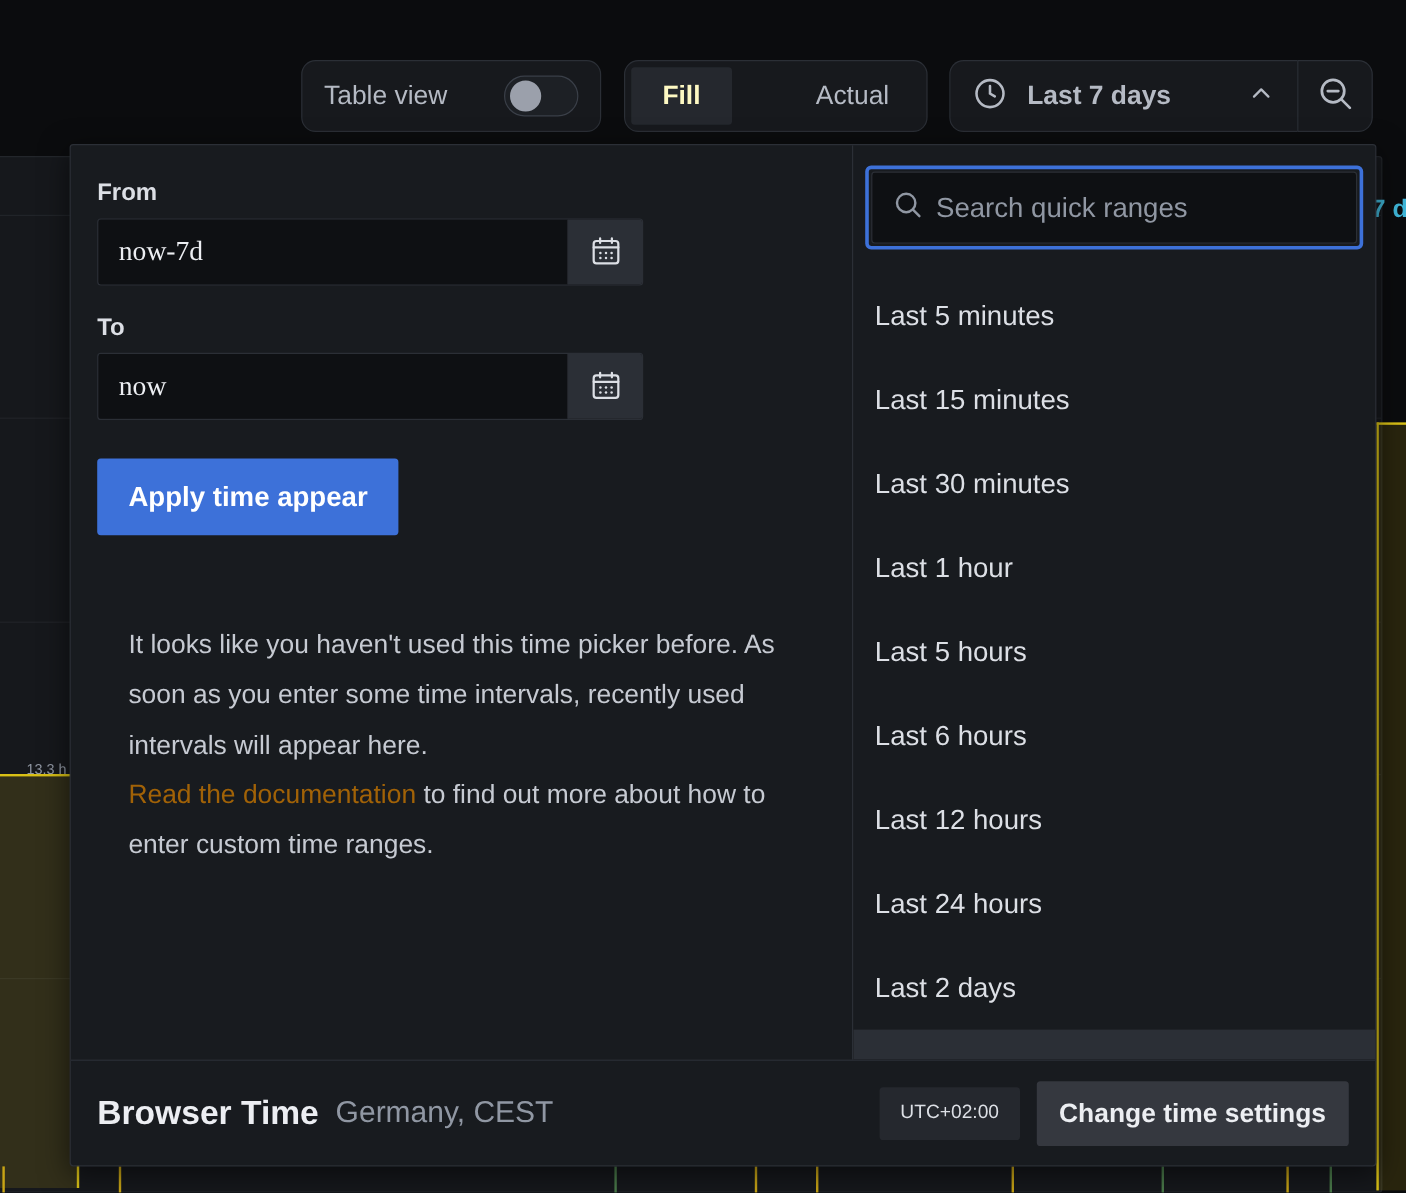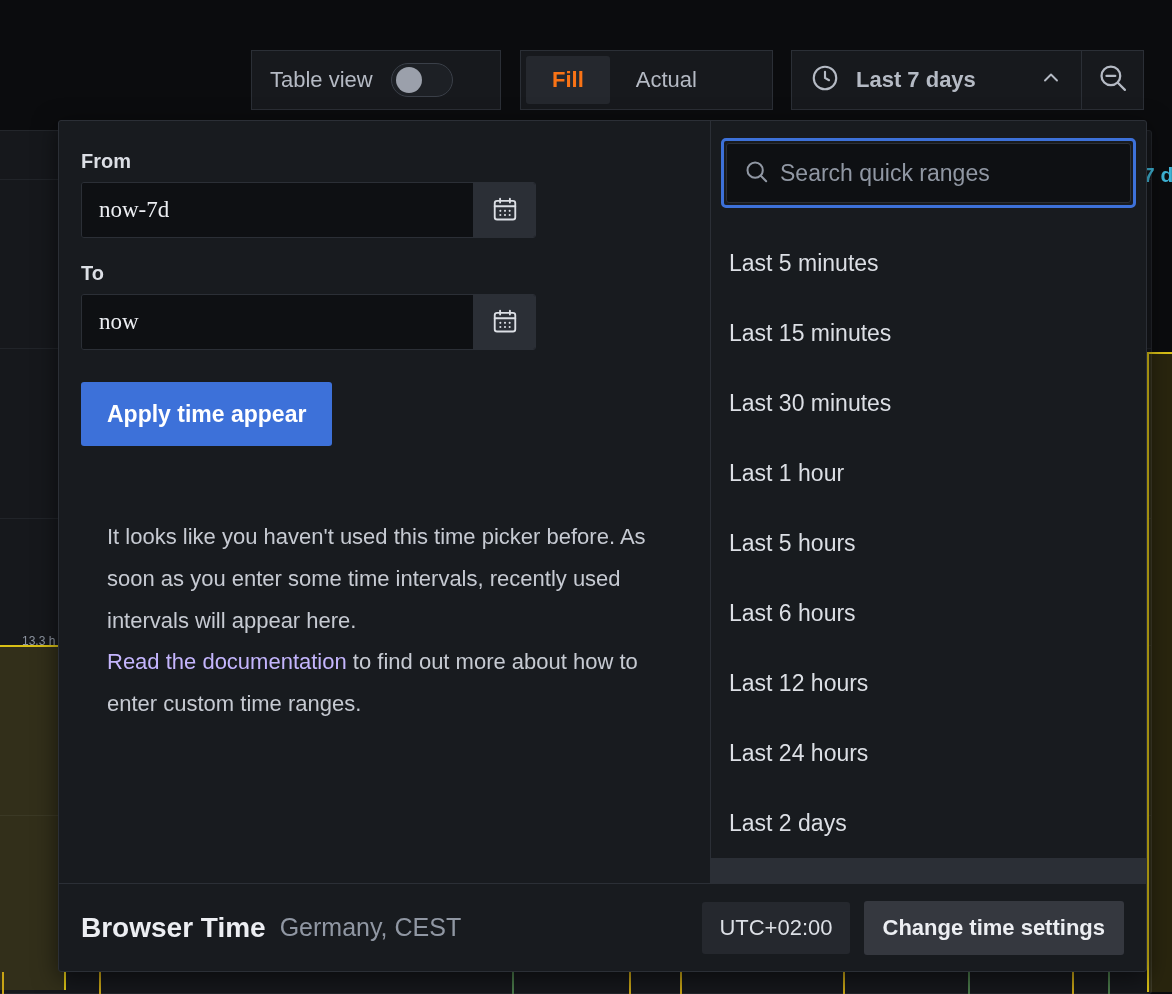--- a/index.html
+++ b/index.html
@@ -86,23 +86,24 @@
     width: 1172px; height: 122px;
     z-index: 5;
   }
 
   .tb-group {
     position: absolute;
     top: 50px;
     height: 60px;
     background: #17191d;
     border: 1px solid #2b2f36;
-    border-radius: 0;
+    border-radius: 12px;
     display: flex;
     align-items: center;
+    justify-content: space-between;
   }
 
   
   .tb-tableview { left: 251px; width: 250px; padding: 0 18px; gap: 18px; }
   .tv-label { color: #b5bac4; font-size: 22px; white-space: nowrap; }
   .tv-switch {
     width: 62px; height: 34px;
     border-radius: 17px;
     background: #1d2025;
     border: 1px solid #3a3f48;
@@ -126,21 +127,21 @@
     background: transparent;
     color: #b5bac4;
     font-size: 22px;
     font-family: inherit;
     padding: 0 26px;
     cursor: pointer;
     white-space: nowrap;
   }
   .fa-btn.active {
     background: #25282e;
-    color: #f97316;
+    color: #fef9c3;
     font-weight: 700;
   }
 
   
   .tb-timepicker {
     left: 791px; width: 290px;
     gap: 16px; padding: 0 18px;
     border-top-right-radius: 0;
     border-bottom-right-radius: 0;
     border-right: none;
@@ -238,21 +239,21 @@
   }
 
   .help-block {
     margin-top: 70px;
     padding-left: 26px;
     width: 580px;
     color: #c6cad2;
     font-size: 22px;
     line-height: 1.9;
   }
-  .help-link { color: #c4b5fd; text-decoration: none; cursor: pointer; }
+  .help-link { color: #a16207; text-decoration: none; cursor: pointer; }
 
   
   .pop-right {
     flex: 1;
     border-left: 1px solid #2b2f36;
     display: flex;
     flex-direction: column;
     min-width: 0;
     overflow: hidden;
   }
@@ -307,21 +308,21 @@
     align-items: center;
     padding: 0 22px;
     gap: 14px;
   }
   .ft-title { color: #eceef2; font-size: 28px; font-weight: 700; white-space: nowrap; }
   .ft-sub { color: #9097a3; font-size: 25px; white-space: nowrap; }
   .ft-spacer { flex: 1; }
   .ft-utc {
     background: #25282e;
     color: #dcdfe5;
-    font-size: 22px;
+    font-size: 16px;
     padding: 13px 17px;
     border-radius: 3px;
     border: none;
     font-family: inherit;
     white-space: nowrap;
   }
   .ft-change {
     background: #35383f;
     color: #eceef2;
     font-size: 22px;

